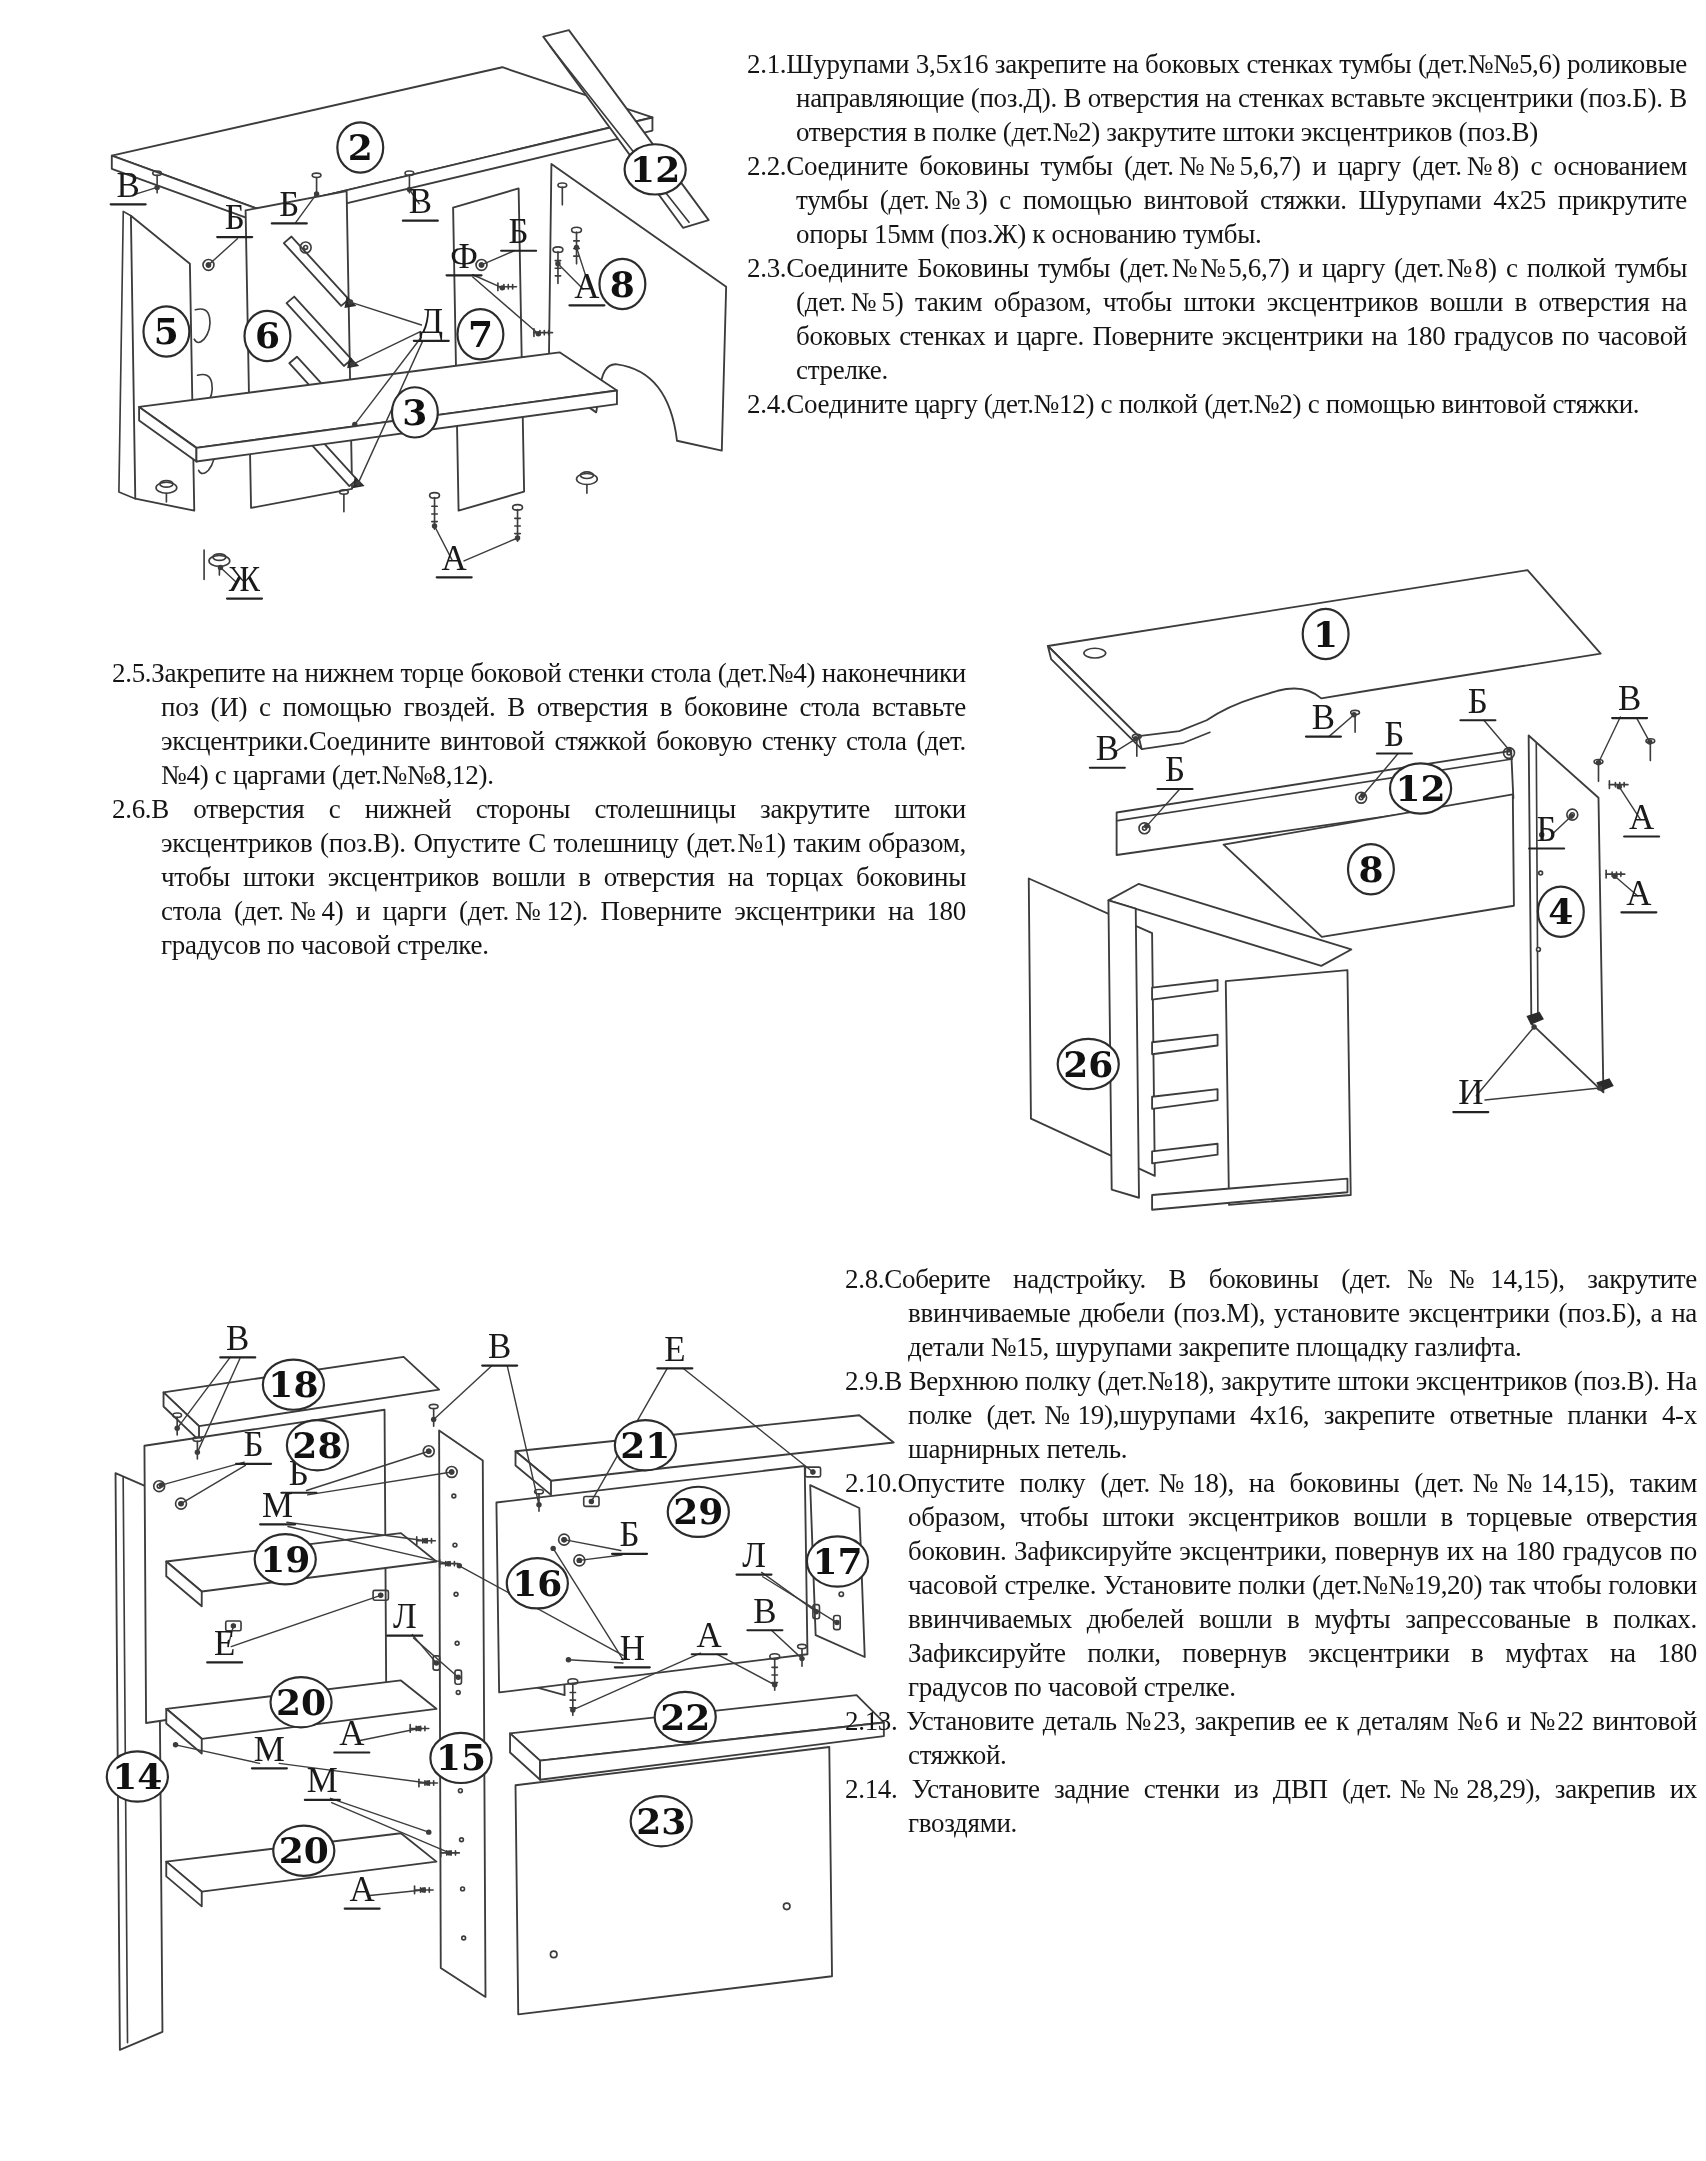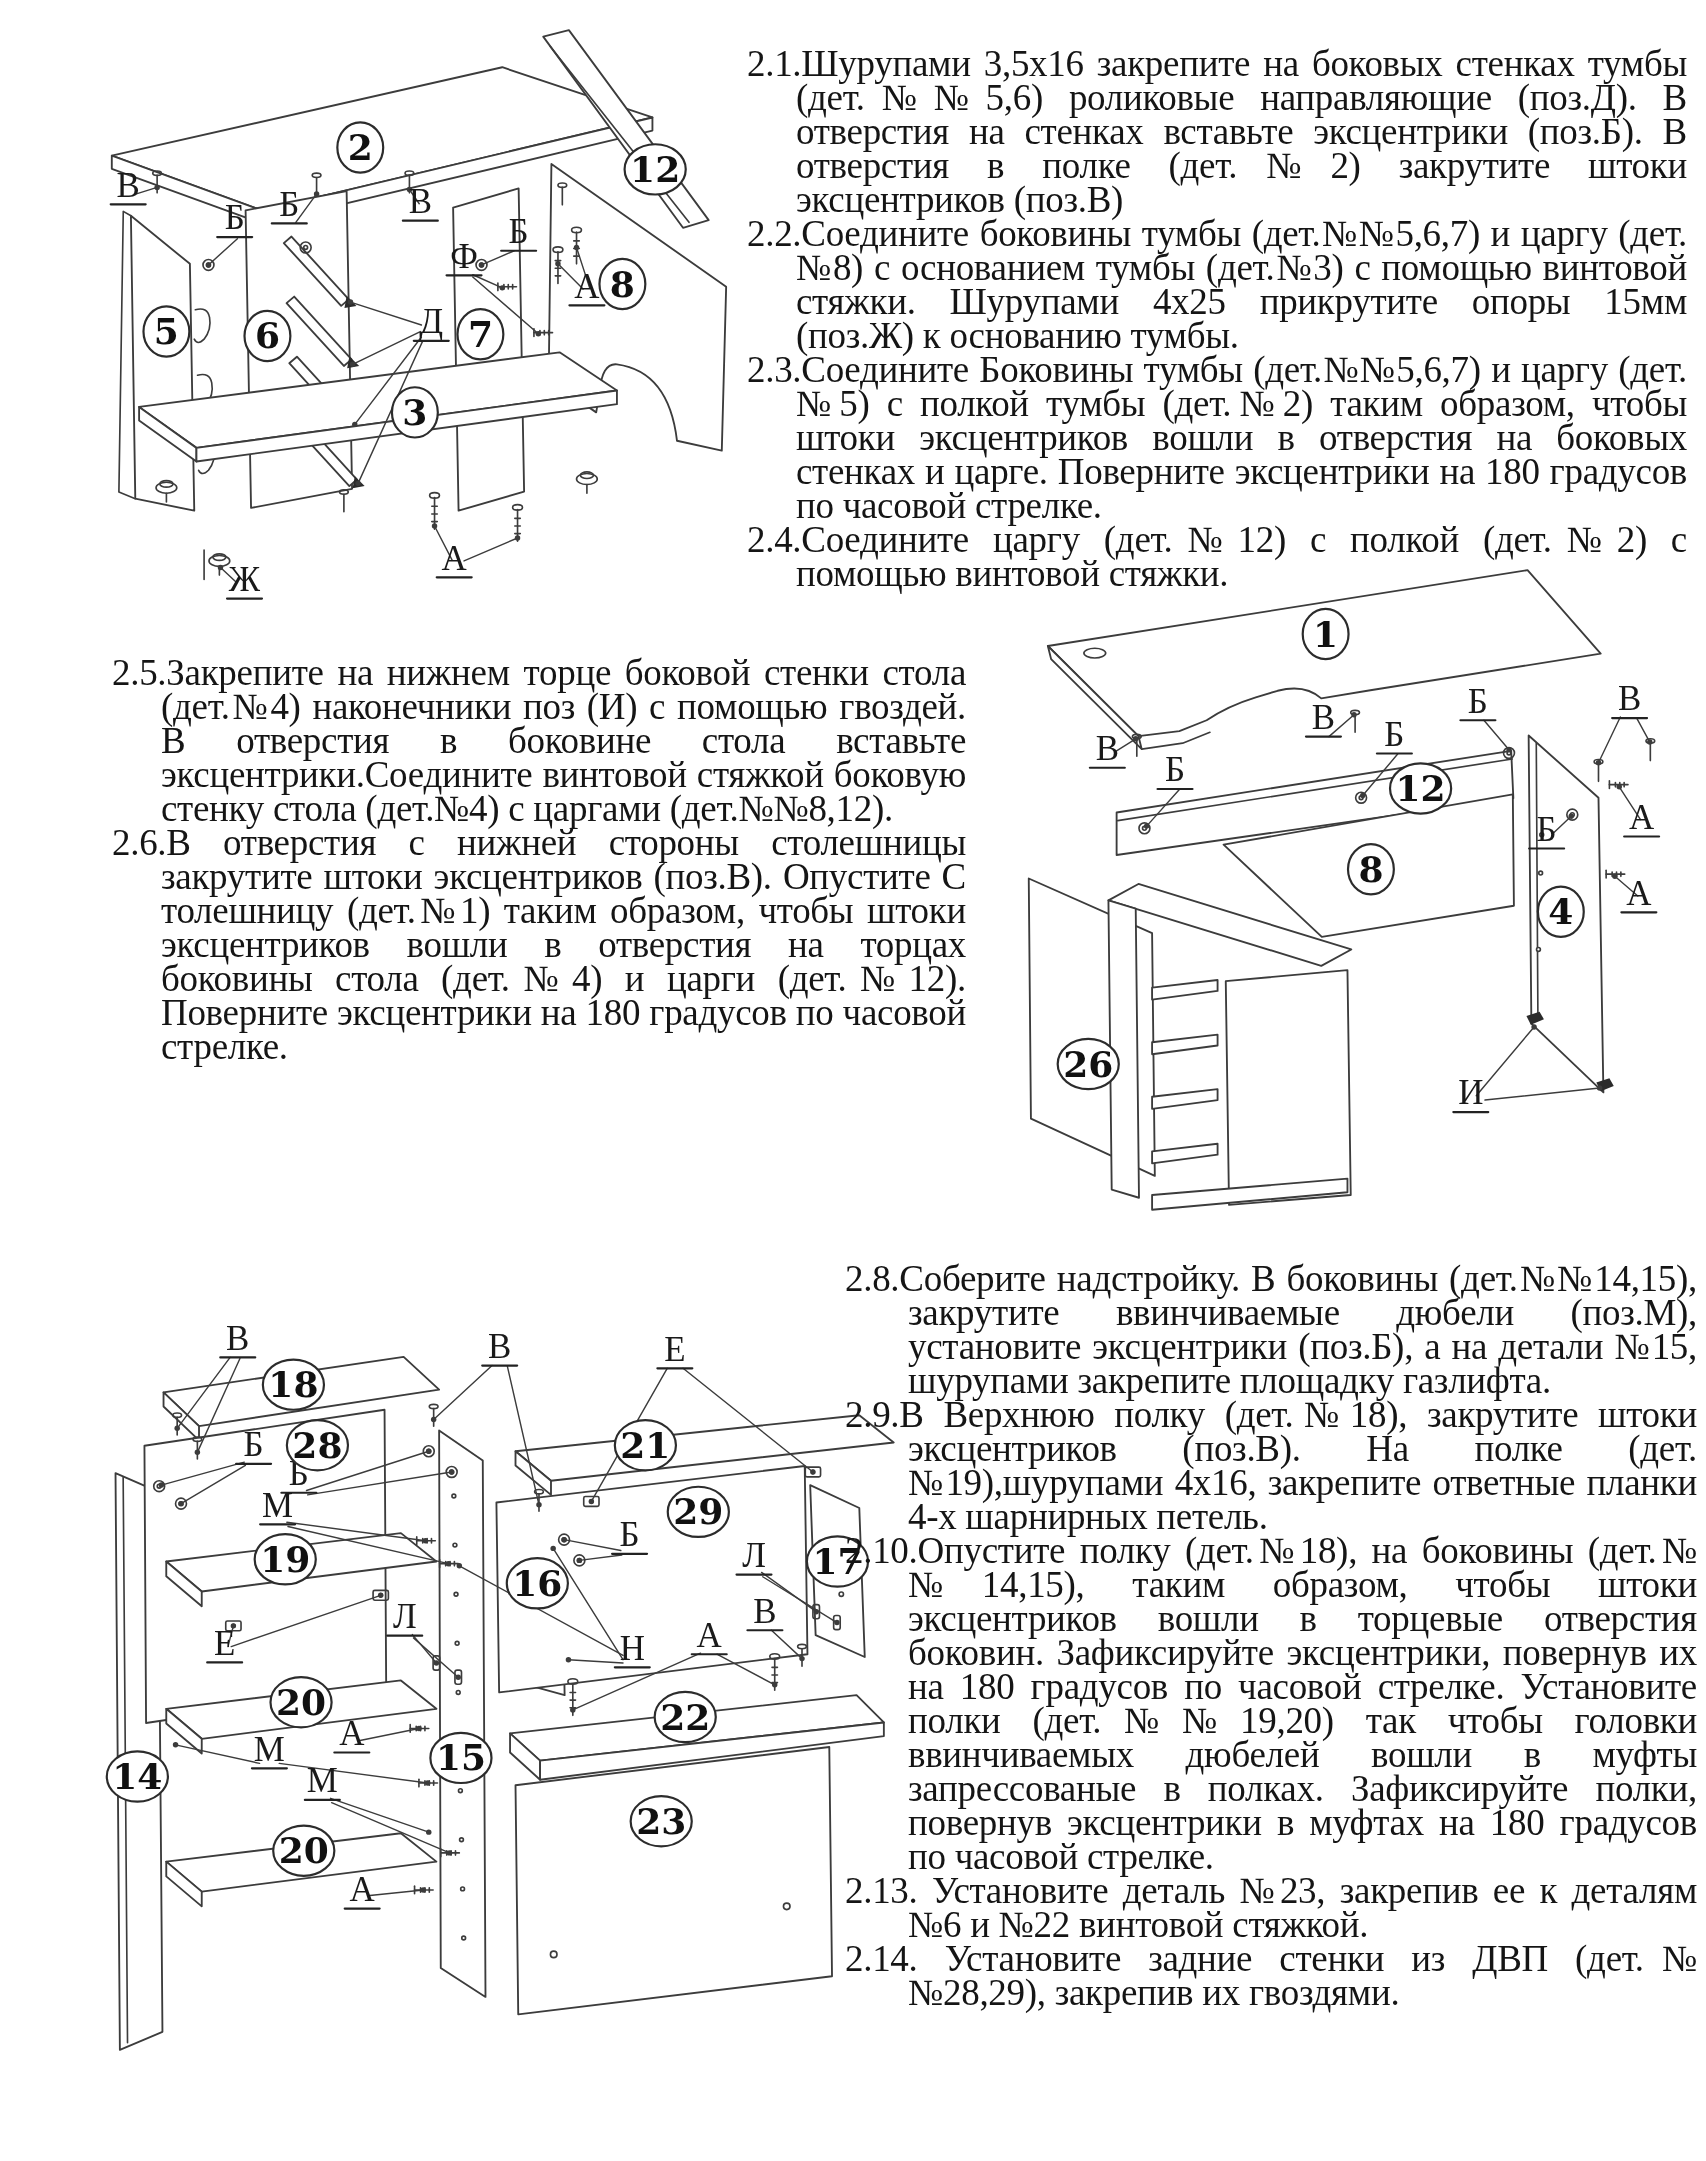--- a/index.html
+++ b/index.html
@@ -1,18 +1,18 @@
 <!DOCTYPE html>
 <html style="font-size:8.7px"><head>
 <meta charset="utf-8">
 <style>
   html,body{margin:0;padding:0;background:#ffffff;}
   .page{position:relative;width:1706px;height:2161px;background:#ffffff;
         font-family:"Liberation Serif",serif;color:#151515;overflow:hidden;}
-  .tblock{position:absolute;text-align:justify;font-size:37px;line-height:34px;letter-spacing:-0.3px;}
+  .tblock{position:absolute;text-align:justify;font-size:27px;line-height:34px;letter-spacing:-0.3px;}
   .tblock .item{text-indent:-49px;padding-left:49px;}
   .tblock.wide-num .item{text-indent:-63px;padding-left:63px;font-family:Liberation Serif, serif;}
   svg.dg{position:absolute;overflow:visible;}
   svg.dg path,svg.dg polygon,svg.dg polyline,svg.dg line,svg.dg rect,svg.dg ellipse,svg.dg circle{
       fill:none;stroke:#3c3c3c;stroke-width:3;stroke-linejoin:round;stroke-linecap:round;}
   svg.dg .panel{fill:#ffffff;stroke:#3c3c3c;stroke-width:3.4;}
   svg.dg .cap{fill:#2b2b2b;stroke:none;}
   svg.dg .leader{stroke-width:2.6;}
   svg.dg .dot{fill:#3c3c3c;stroke:none;}
   svg.dg .pcirc{fill:#ffffff;stroke:#2c2c2c;stroke-width:4;}
@@ -221,21 +221,21 @@
         <text x="670" y="723" class="pnum">3</text>
       </g>
     </svg>
 
   <div class="tblock" style="left:747px;top:47px;width:940px">
 
       <div class="item"><span class="num">2.1.</span><span>Шурупами 3,5х16 закрепите на боковых стенках тумбы (дет.№№5,6) роликовые направляющие (поз.Д). В отверстия на стенках вставьте эксцентрики (поз.Б). В отверстия в полке (дет.№2) закрутите штоки эксцентриков (поз.В)</span></div>
 
       <div class="item"><span class="num">2.2.</span><span>Соедините боковины тумбы (дет.№№5,6,7) и царгу (дет.№8) с основанием тумбы (дет.№3) с помощью винтовой стяжки. Шурупами 4х25 прикрутите опоры 15мм (поз.Ж) к основанию тумбы.</span></div>
 
-      <div class="item"><span class="num">2.3.</span><span>Соедините Боковины тумбы (дет.№№5,6,7) и царгу (дет.№5) с полкой тумбы (дет.№2) таким образом, чтобы штоки эксцентриков вошли в отверстия на боковых стенках и царге. Поверните эксцентрики на 180 градусов по часовой стрелке.</span></div>
+      <div class="item"><span class="num">2.3.</span><span>Соедините Боковины тумбы (дет.№№5,6,7) и царгу (дет.№8) с полкой тумбы (дет.№5) таким образом, чтобы штоки эксцентриков вошли в отверстия на боковых стенках и царге. Поверните эксцентрики на 180 градусов по часовой стрелке.</span></div>
 
       <div class="item"><span class="num">2.4.</span><span>Соедините царгу (дет.№12) с полкой (дет.№2) с помощью винтовой стяжки.</span></div>
     </div>
 
   <div class="tblock" style="left:112px;top:656px;width:854px">
 
       <div class="item"><span class="num">2.5.</span><span>Закрепите на нижнем торце боковой стенки стола (дет.№4) наконечники поз (И) с помощью гвоздей. В отверстия в боковине стола вставьте эксцентрики.Соедините винтовой стяжкой боковую стенку стола (дет.№4) с царгами (дет.№№8,12).</span></div>
 
       <div class="item"><span class="num">2.6.</span><span>В отверстия с нижней стороны столешницы закрутите штоки эксцентриков (поз.В). Опустите С толешницу (дет.№1) таким образом, чтобы штоки эксцентриков вошли в отверстия на торцах боковины стола (дет.№4) и царги (дет.№12). Поверните эксцентрики на 180 градусов по часовой стрелке.</span></div>
 

